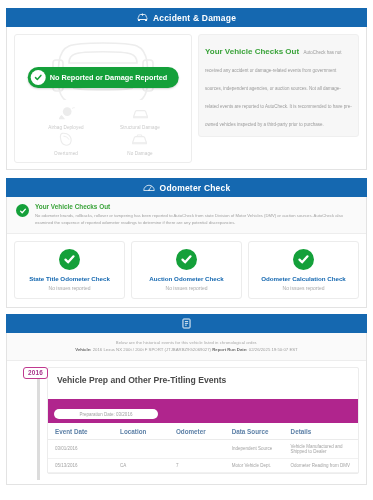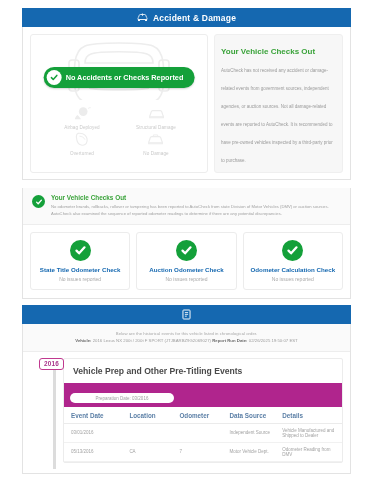--- a/index.html
+++ b/index.html
@@ -5,21 +5,21 @@
   * { box-sizing: border-box; margin: 0; padding: 0; }
   html, body {
     width: 373px; height: 500px;
     background: #ffffff;
     font-family: "Liberation Sans", sans-serif;
     overflow: hidden;
   }
   .page { width: 373px; height: 500px; position: relative; background:#fff; }
 
   
-  .panel { margin: 0 22px; background:#fff; }
+  .panel { margin: 0 6px; background:#fff; }
   .panel-header {
     background:#1568b0; color:#fff;
     height:19px; display:flex; align-items:center; justify-content:center;
     gap:5px; font-size:8.5px; font-weight:bold; letter-spacing:.2px;
   }
   .panel-header svg { display:block; }
   .panel-body { border:1px solid #e3e3e3; border-top:none; background:#fff; }
 
   
   .ad-wrap { display:flex; padding:7px 7px 6px 7px; gap:6px; }
@@ -81,21 +81,21 @@
   .tl-line { position:absolute; left:30px; top:8px; bottom:4px; width:3px;
     background:#dcdcdc; }
   .year-badge {
     position:absolute; left:16px; top:6px;
     border:1px solid #c0398f; border-radius:3px; background:#fff;
     color:#a8338a; font-size:6.4px; font-weight:bold;
     padding:1.5px 4px; letter-spacing:.2px;
   }
   .event-card { border:1px solid #ececec; border-radius:2px; background:#fff; }
   .event-title { font-size:8.6px; font-weight:bold; color:#4a4a4a;
-    padding:7px 9px 7px; }
+    padding:7px 9px 14px; }
   .prep-bar { background:#b0258d; padding:3px 6px; }
   .prep-pill {
     display:inline-block; background:#fff; border-radius:9px;
     color:#a0a0a0; font-size:4.5px; padding:2.5px 16px 2.5px 16px;
     min-width:104px; text-align:center;
   }
   table.events { width:100%; border-collapse:collapse; }
   table.events th {
     text-align:left; font-size:6.3px; color:#5b7fa6; font-weight:bold;
     padding:5px 2px 4px 7px; border-bottom:1px solid #ebebeb;
@@ -145,21 +145,21 @@
                   <rect x="104" y="38" width="10" height="13" rx="3"></rect>
                 </g>
               </svg>
             </span>
             <div class="no-acc-badge">
               <span class="chk">
                 <svg width="9" height="9" viewBox="0 0 12 12">
                   <path d="M2.4 6.2 4.8 8.6 9.6 3.2" fill="none" stroke="#14a03a" stroke-width="2" stroke-linecap="round" stroke-linejoin="round"></path>
                 </svg>
               </span>
-              <span>No Accidents or Checks Reported</span>
+              <span>No Reported or Damage Reported</span>
             </div>
           </div>
           <div class="damage-grid">
             <div class="dmg-cell">
               <span>
                 <svg width="17" height="14" viewBox="0 0 24 20">
                   <circle cx="13" cy="8" r="6.2" fill="#ececec"></circle>
                   <path d="M5 13c-2 1.5-3.5 3.5-4 6h9c-1.5-1.6-2.6-3.6-5-6z" fill="#ececec"></path>
                   <path d="M20 3.5c1.5-1 3-1.4 3.6-1.2" fill="none" stroke="#ececec" stroke-width="1.3"></path>
                 </svg>
@@ -202,20 +202,30 @@
             <span class="checks-body">AutoCheck has not received any accident or damage-related events from government sources, independent agencies, or auction sources. Not all damage-related events are reported to AutoCheck. It is recommended to have pre-owned vehicles inspected by a third-party prior to purchase.</span>
           </div>
         </div>
       </div>
     </div>
   </section>
 
   <div class="gap"></div>
 
   <section class="panel">
+    <div class="panel-header">
+      <span>
+        <svg width="12" height="9" viewBox="0 0 24 16">
+          <path d="M1.5 14a10.5 10.5 0 0 1 21 0z" fill="none" stroke="#fff" stroke-width="1.5"></path>
+          <path d="M12 13.2 16.5 6" fill="none" stroke="#fff" stroke-width="1.4" stroke-linecap="round"></path>
+          <circle cx="12" cy="13.5" r="1.3" fill="#fff"></circle>
+        </svg>
+      </span>
+      <span>Odometer Check</span>
+    </div>
     <div class="panel-body">
       <div class="odo-banner">
         <span class="chk-green">
           <svg width="8" height="8" viewBox="0 0 12 12">
             <path d="M2.4 6.2 4.8 8.6 9.6 3.2" fill="none" stroke="#fff" stroke-width="2" stroke-linecap="round" stroke-linejoin="round"></path>
           </svg>
         </span>
         <div>
           <div class="odo-title">Your Vehicle Checks Out</div>
           <div class="odo-text">No odometer brands, rollbacks, rollover or tampering has been reported to AutoCheck from state Division of Motor Vehicles (DMV) or auction sources. AutoCheck also examined the sequence of reported odometer readings to determine if there are any potential discrepancies.</div>

